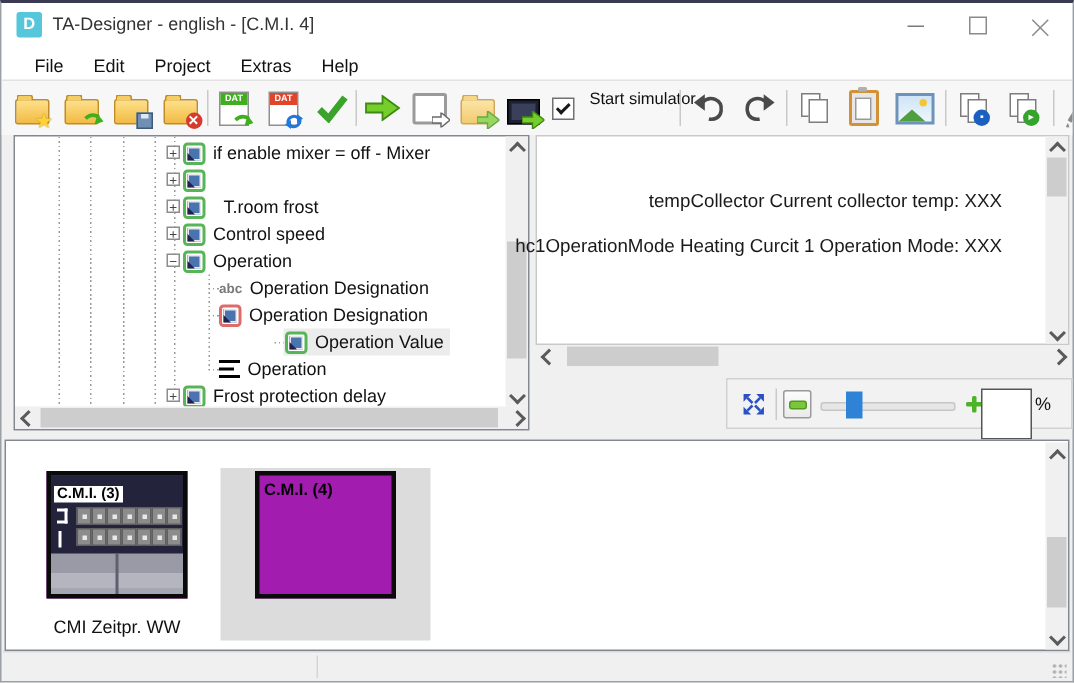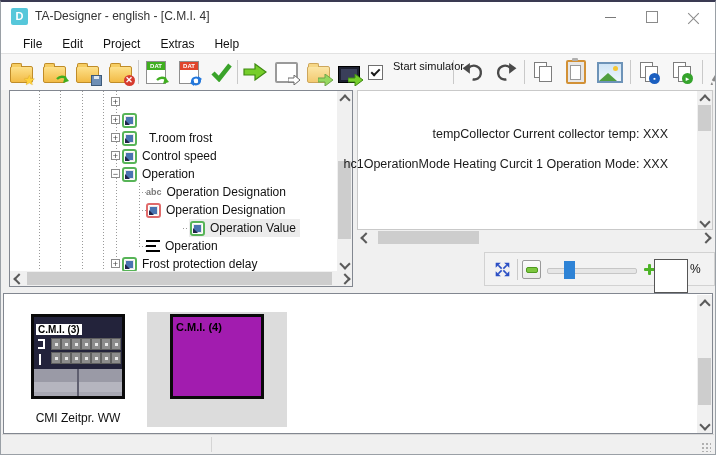--- a/index.html
+++ b/index.html
@@ -306,20 +306,24 @@
   <div class="abs panel" id="treepanel">
     <div class="abs" id="treecontent">
         <div class="guide" style="left: 29px; top: 0px; height: 180px;"></div>
         <div class="guide" style="left: 50px; top: 0px; height: 180px;"></div>
         <div class="guide" style="left: 72px; top: 0px; height: 180px;"></div>
         <div class="guide" style="left: 93px; top: 0px; height: 180px;"></div>
         <div class="guide" style="left: 106px; top: 0px; height: 175px;"></div>
         <div class="guide" style="left: 129px; top: 92px; height: 65px;"></div>
         <div class="tree-row" style="top: 2px;">
           <span class="expand">+</span>
+          <span class="rowbody" style="left: 111px;">
+            <span class="ic-img"></span>
+            <span class="tlabel">if enable mixer = off - Mixer</span>
+          </span>
         </div>
         <div class="tree-row" style="top: 20px;">
           <span class="expand">+</span>
           <span class="rowbody" style="left: 111px;">
             <span class="ic-img"></span>
           </span>
         </div>
         <div class="tree-row" style="top: 38px;">
           <span class="expand">+</span>
           <span class="rowbody" style="left: 111px; gap: 12px;">

